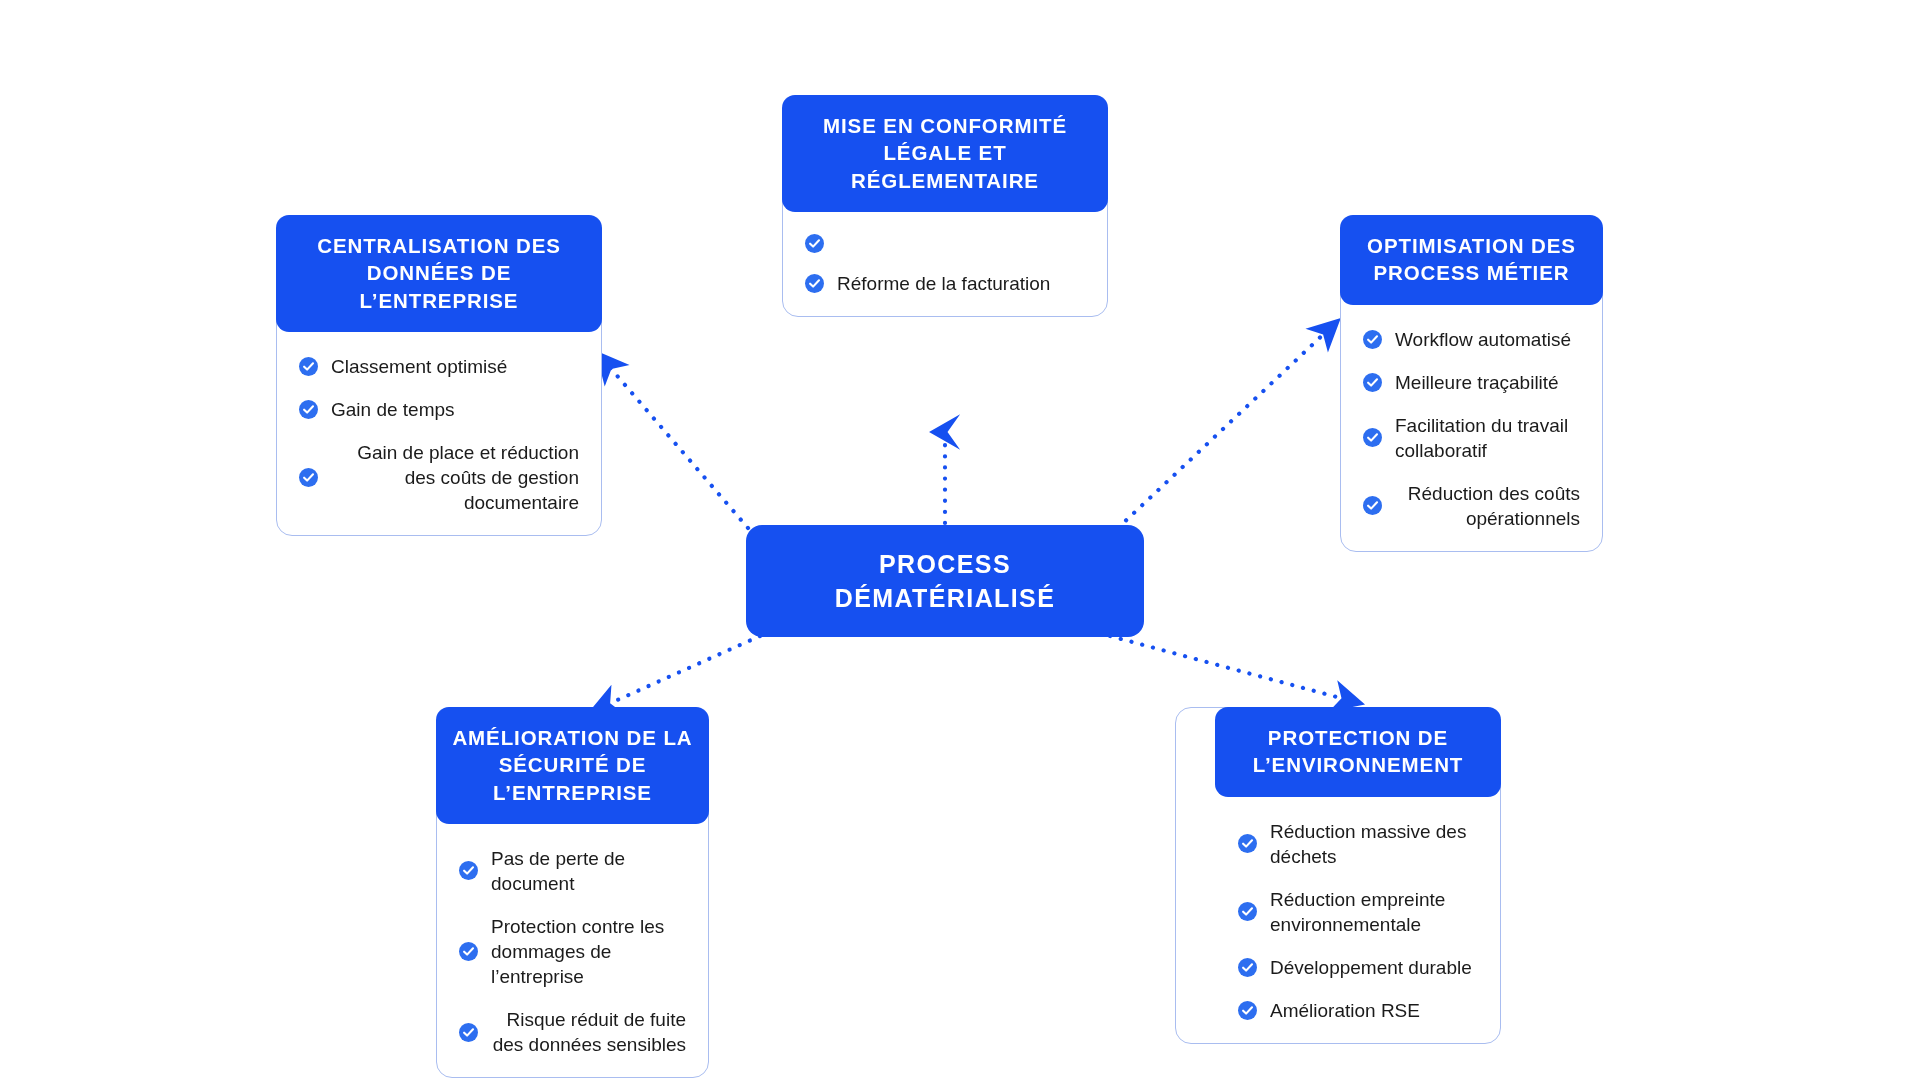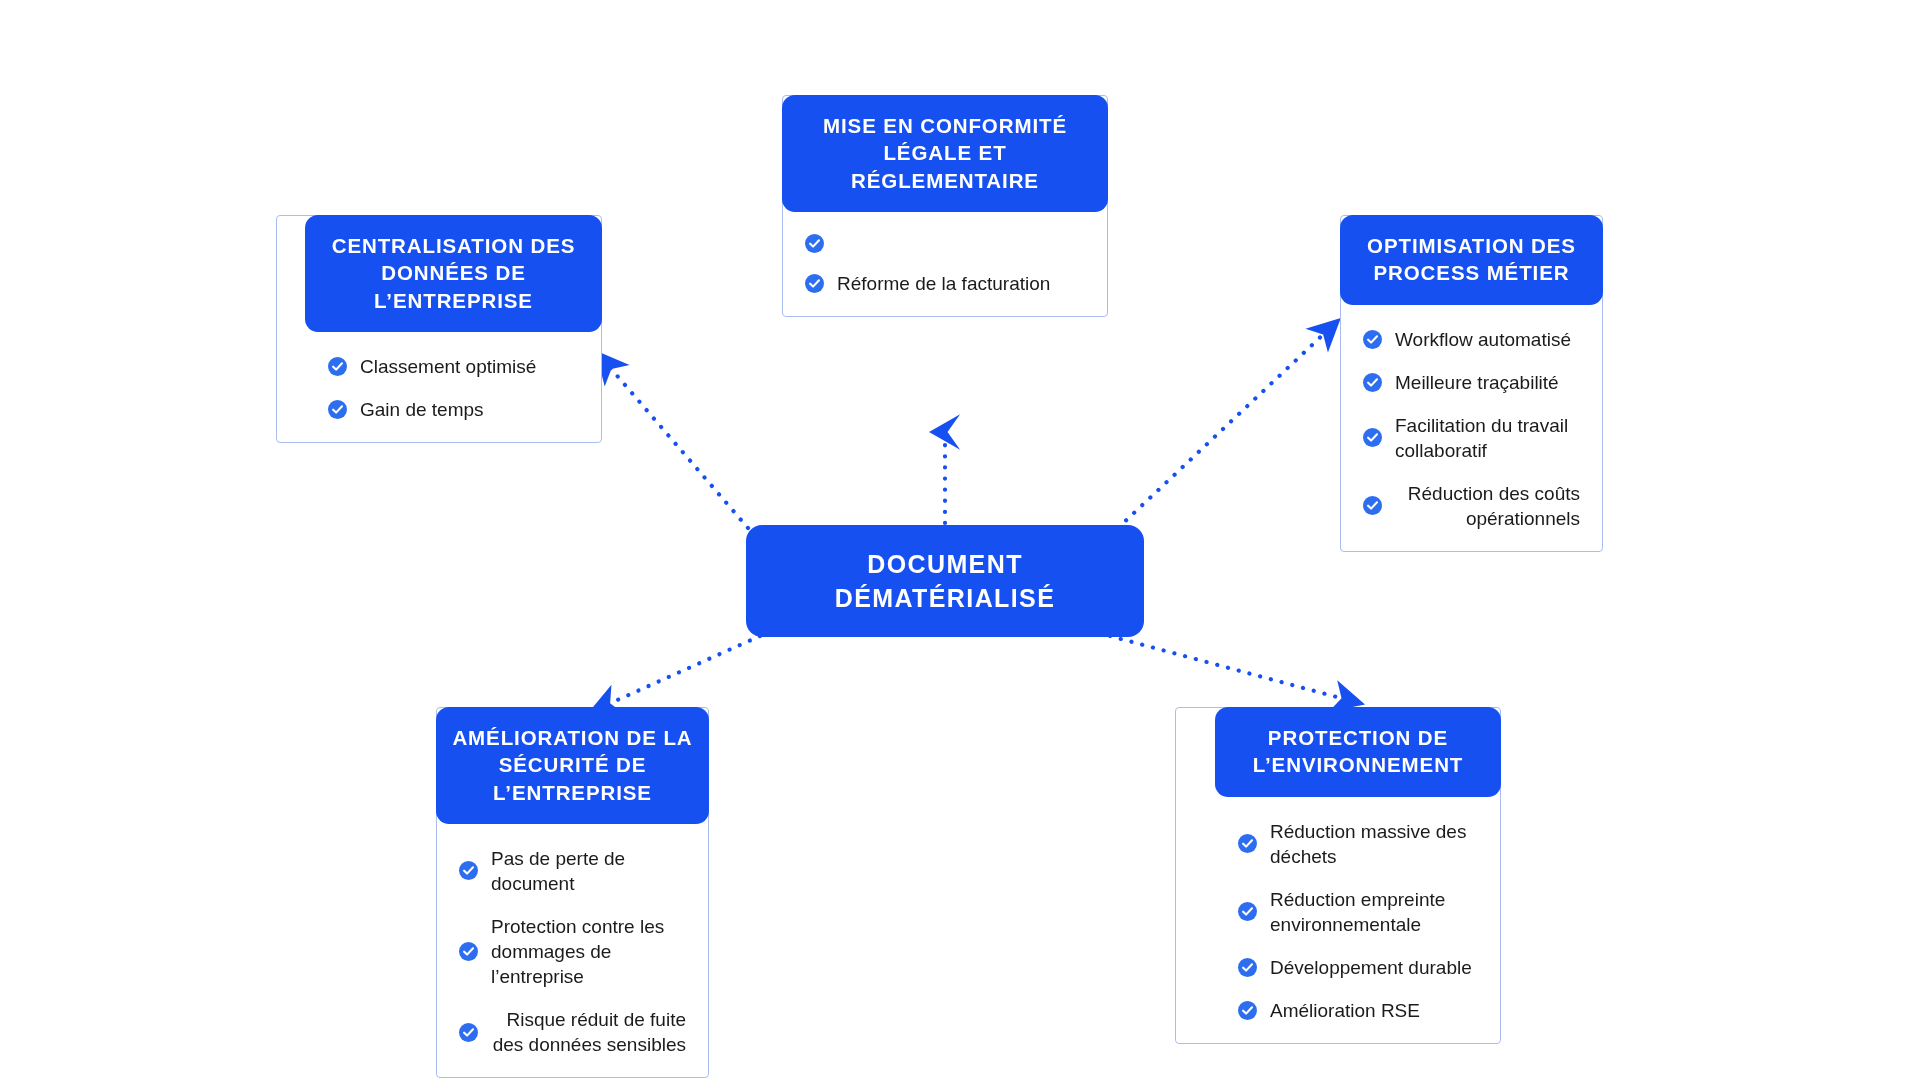--- a/index.html
+++ b/index.html
@@ -30,21 +30,21 @@
     height: 1080px;
     pointer-events: none;
   }
 
   
   .card {
     position: absolute;
     box-sizing: border-box;
     background: #ffffff;
     border: 1.5px solid #a9bdf0;
-    border-radius: 4px;
+    border-radius: 16px;
     padding: 0;
   }
 
   .card-header {
     position: relative;
     box-sizing: border-box;
     margin: -1px -1px 0 -1px;
     background: #1650f0;
     border-radius: 13px;
     color: #ffffff;
@@ -105,21 +105,21 @@
     justify-content: center;
     text-align: center;
     font-size: 25px;
     font-weight: 700;
     letter-spacing: 1.4px;
     line-height: 1.38;
     z-index: 3;
   }
 
   
-  #card-centralisation { left: 276px; top: 215px;  width: 326px; padding-left: 29px; }
+  #card-centralisation { left: 276px; top: 215px;  width: 326px; }
   #card-conformite     { left: 782px; top: 95px;   width: 326px; }
   #card-optimisation   { left: 1340px;top: 215px;  width: 263px; }
   #card-securite       { left: 436px; top: 707px;  width: 273px; }
   #card-environnement  { left: 1175px;top: 707px;  width: 326px; padding-left: 40px; }
 
   #center-node { left: 746px; top: 525px; width: 398px; height: 112px; }
 </style>
 </head>
 <body>
 
@@ -141,21 +141,21 @@
 
     <line x1="1118" y1="528" x2="1328" y2="330" stroke="#1650f0" stroke-width="4.2" stroke-linecap="round" stroke-dasharray="0.1 11" marker-end="url(#arrowTri)"></line>
 
     <line x1="760" y1="636" x2="604" y2="706" stroke="#1650f0" stroke-width="4.2" stroke-linecap="round" stroke-dasharray="0.1 11" marker-end="url(#arrowTri)"></line>
 
     <line x1="1110" y1="636" x2="1348" y2="700" stroke="#1650f0" stroke-width="4.2" stroke-linecap="round" stroke-dasharray="0.1 11" marker-end="url(#arrowTri)"></line>
   </svg>
 
   <div id="center-node">
     <div>
-      <div>DOCUMENT</div>
+      <div>PROCESS</div>
       <div>DÉMATÉRIALISÉ</div>
     </div>
   </div>
 
   <div class="card" id="card-centralisation">
     <div class="card-header">CENTRALISATION DES DONNÉES DE L’ENTREPRISE</div>
     <div class="card-body">
       <div class="bullet">
         <span class="bullet-icon">
           <svg viewBox="0 0 19 19">
@@ -165,20 +165,28 @@
         <span class="bullet-text">Classement optimisé</span>
       </div>
       <div class="bullet">
         <span class="bullet-icon">
           <svg viewBox="0 0 19 19">
               <path d="M5.1 9.7 L8.1 12.6 L14.0 6.3" stroke="#ffffff" stroke-width="2.1" fill="none" stroke-linecap="round" stroke-linejoin="round"></path>
             </svg>
         </span>
         <span class="bullet-text">Gain de temps</span>
       </div>
+      <div class="bullet">
+        <span class="bullet-icon">
+          <svg viewBox="0 0 19 19">
+              <path d="M5.1 9.7 L8.1 12.6 L14.0 6.3" stroke="#ffffff" stroke-width="2.1" fill="none" stroke-linecap="round" stroke-linejoin="round"></path>
+            </svg>
+        </span>
+        <span class="bullet-text">Gain de place et réduction des coûts de gestion documentaire</span>
+      </div>
     </div>
   </div>
 
   <div class="card" id="card-conformite">
     <div class="card-header">MISE EN CONFORMITÉ LÉGALE ET RÉGLEMENTAIRE</div>
     <div class="card-body">
       <div class="bullet">
         <span class="bullet-icon">
           <svg viewBox="0 0 19 19">
               <path d="M5.1 9.7 L8.1 12.6 L14.0 6.3" stroke="#ffffff" stroke-width="2.1" fill="none" stroke-linecap="round" stroke-linejoin="round"></path>

